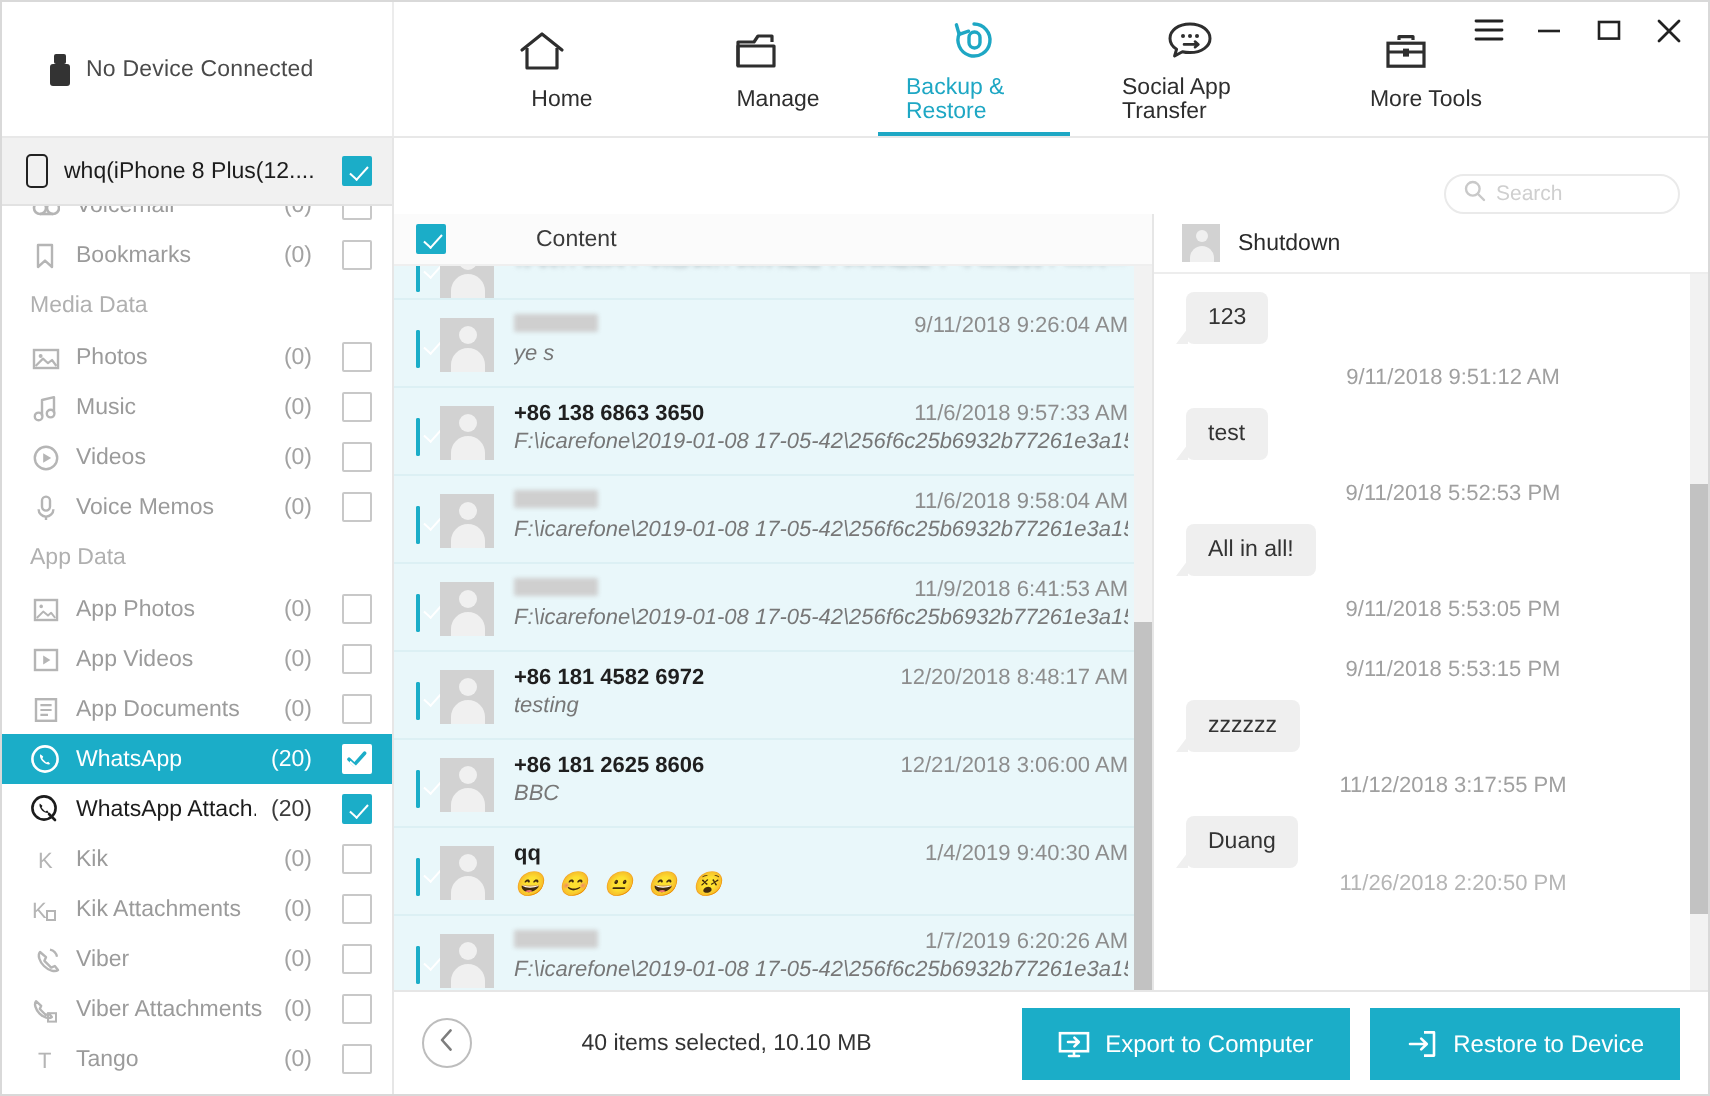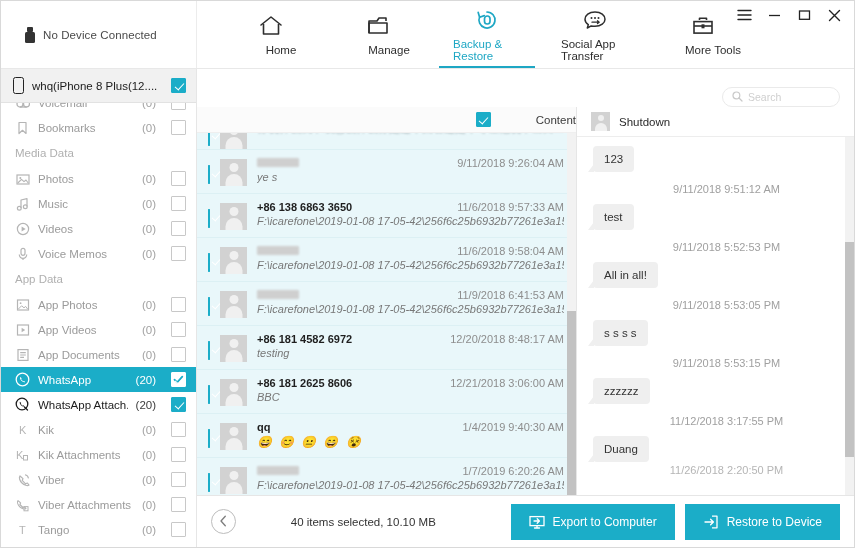--- a/index.html
+++ b/index.html
@@ -147,21 +147,21 @@
   .msglist {
     width: 380px; min-width: 380px;
     border-right: 1px solid #e6e6e6;
     display: flex; flex-direction: column;
     background: #ffffff; position: relative;
     overflow: hidden;
   }
   .msglist-head {
     height: 26px; min-height: 26px;
     display: flex; align-items: center; gap: 12px;
-    padding-left: 11px; background: #fbfbfb; border-bottom: 1px solid #efefef; justify-content: flex-end;
+    padding-left: 11px; background: #fbfbfb; border-bottom: 1px solid #efefef;
   }
   .msglist-head .ttl { font-size: 11.5px; color: #3b3b3b; padding-left: 33px; }
   .msg-scroll { flex: 1; overflow: hidden; position: relative; }
   .msg-rows { position: relative; }
   .msg-row {
     display: flex; align-items: flex-start; gap: 10px;
     padding: 7px 12px 7px 11px;
     background: #E9F7FA;
     border-bottom: 1px solid #dcf0f4;
     min-height: 42px;
@@ -705,23 +705,20 @@
               </div>
               <div class="chat-time">9/11/2018 9:51:12 AM</div>
               <div class="bubble-row">
                 <span class="bubble">test</span>
               </div>
               <div class="chat-time">9/11/2018 5:52:53 PM</div>
               <div class="bubble-row">
                 <span class="bubble">All in all!</span>
               </div>
               <div class="chat-time">9/11/2018 5:53:05 PM</div>
-              <div class="bubble-row">
-                <span class="bubble">s s s s</span>
-              </div>
               <div class="chat-time">9/11/2018 5:53:15 PM</div>
               <div class="bubble-row">
                 <span class="bubble">zzzzzz</span>
               </div>
               <div class="chat-time">11/12/2018 3:17:55 PM</div>
               <div class="bubble-row">
                 <span class="bubble">Duang</span>
               </div>
               <div class="chat-time clipped">11/26/2018 2:20:50 PM</div>
             </div>

